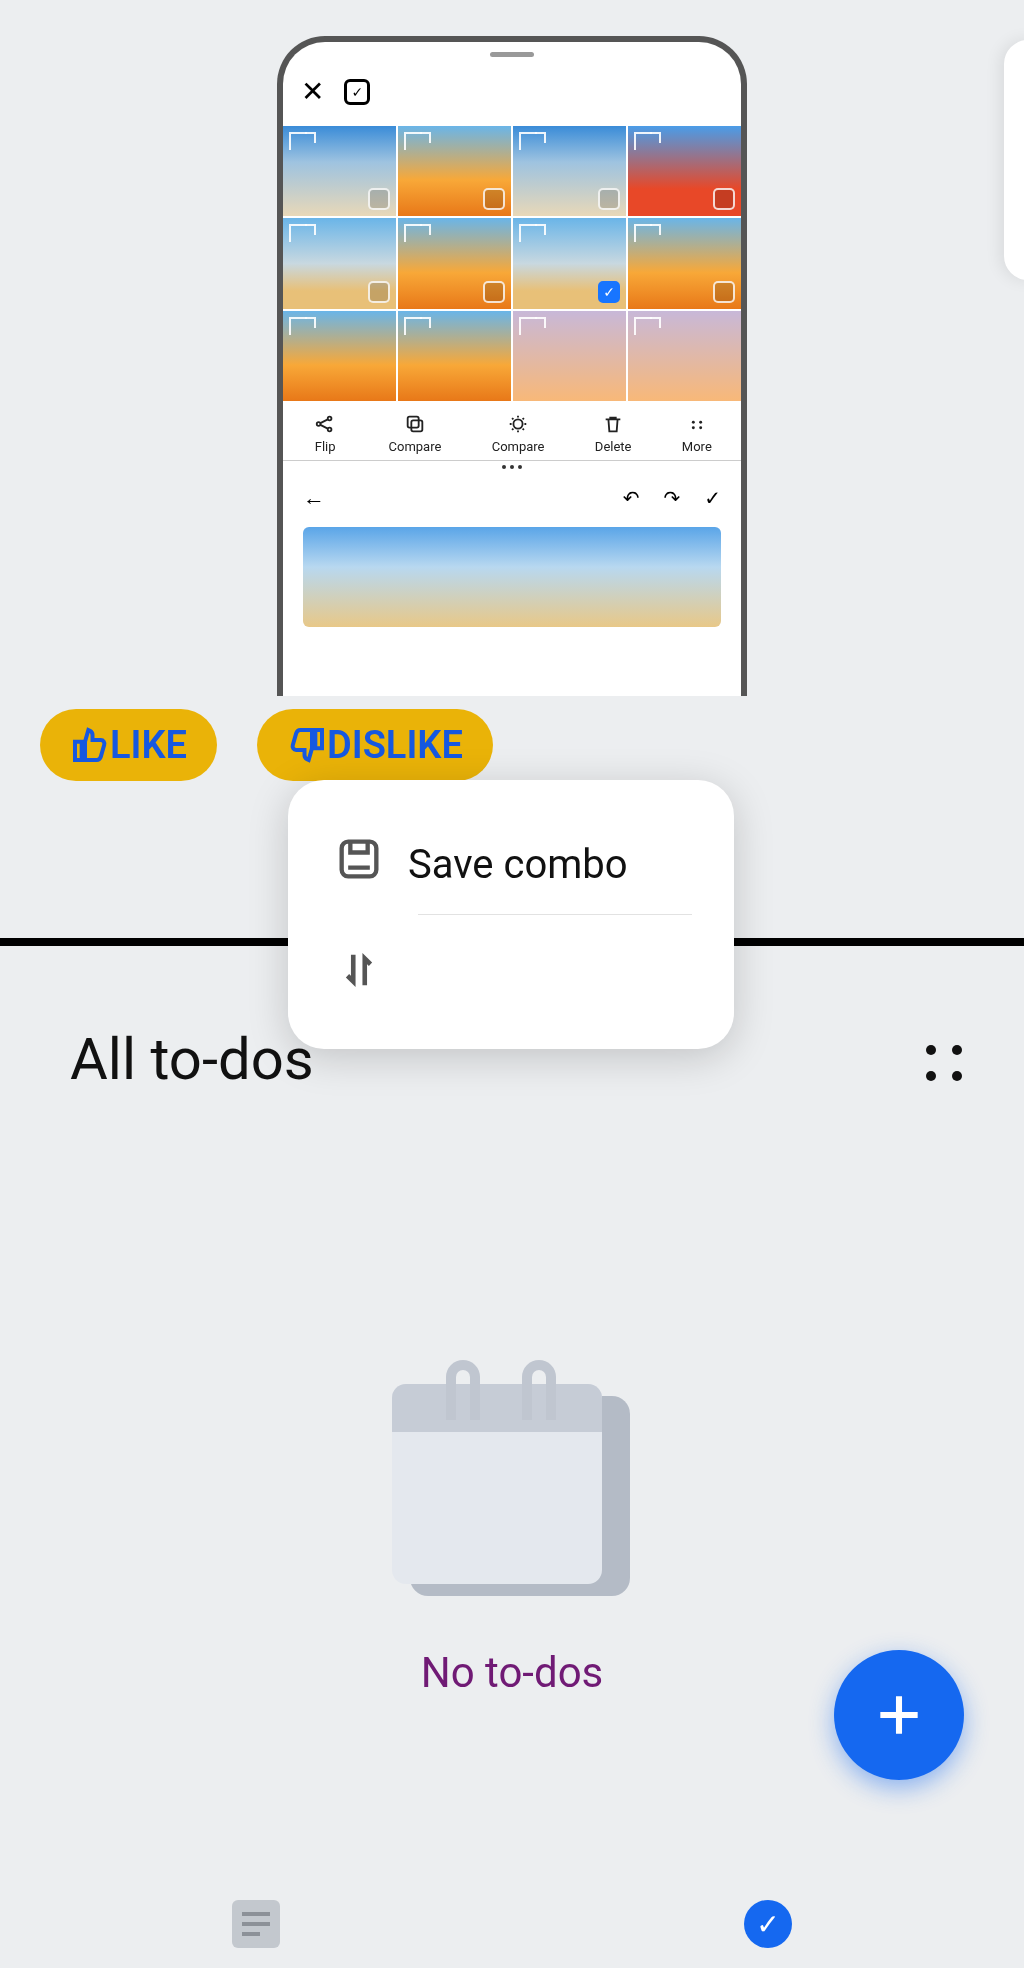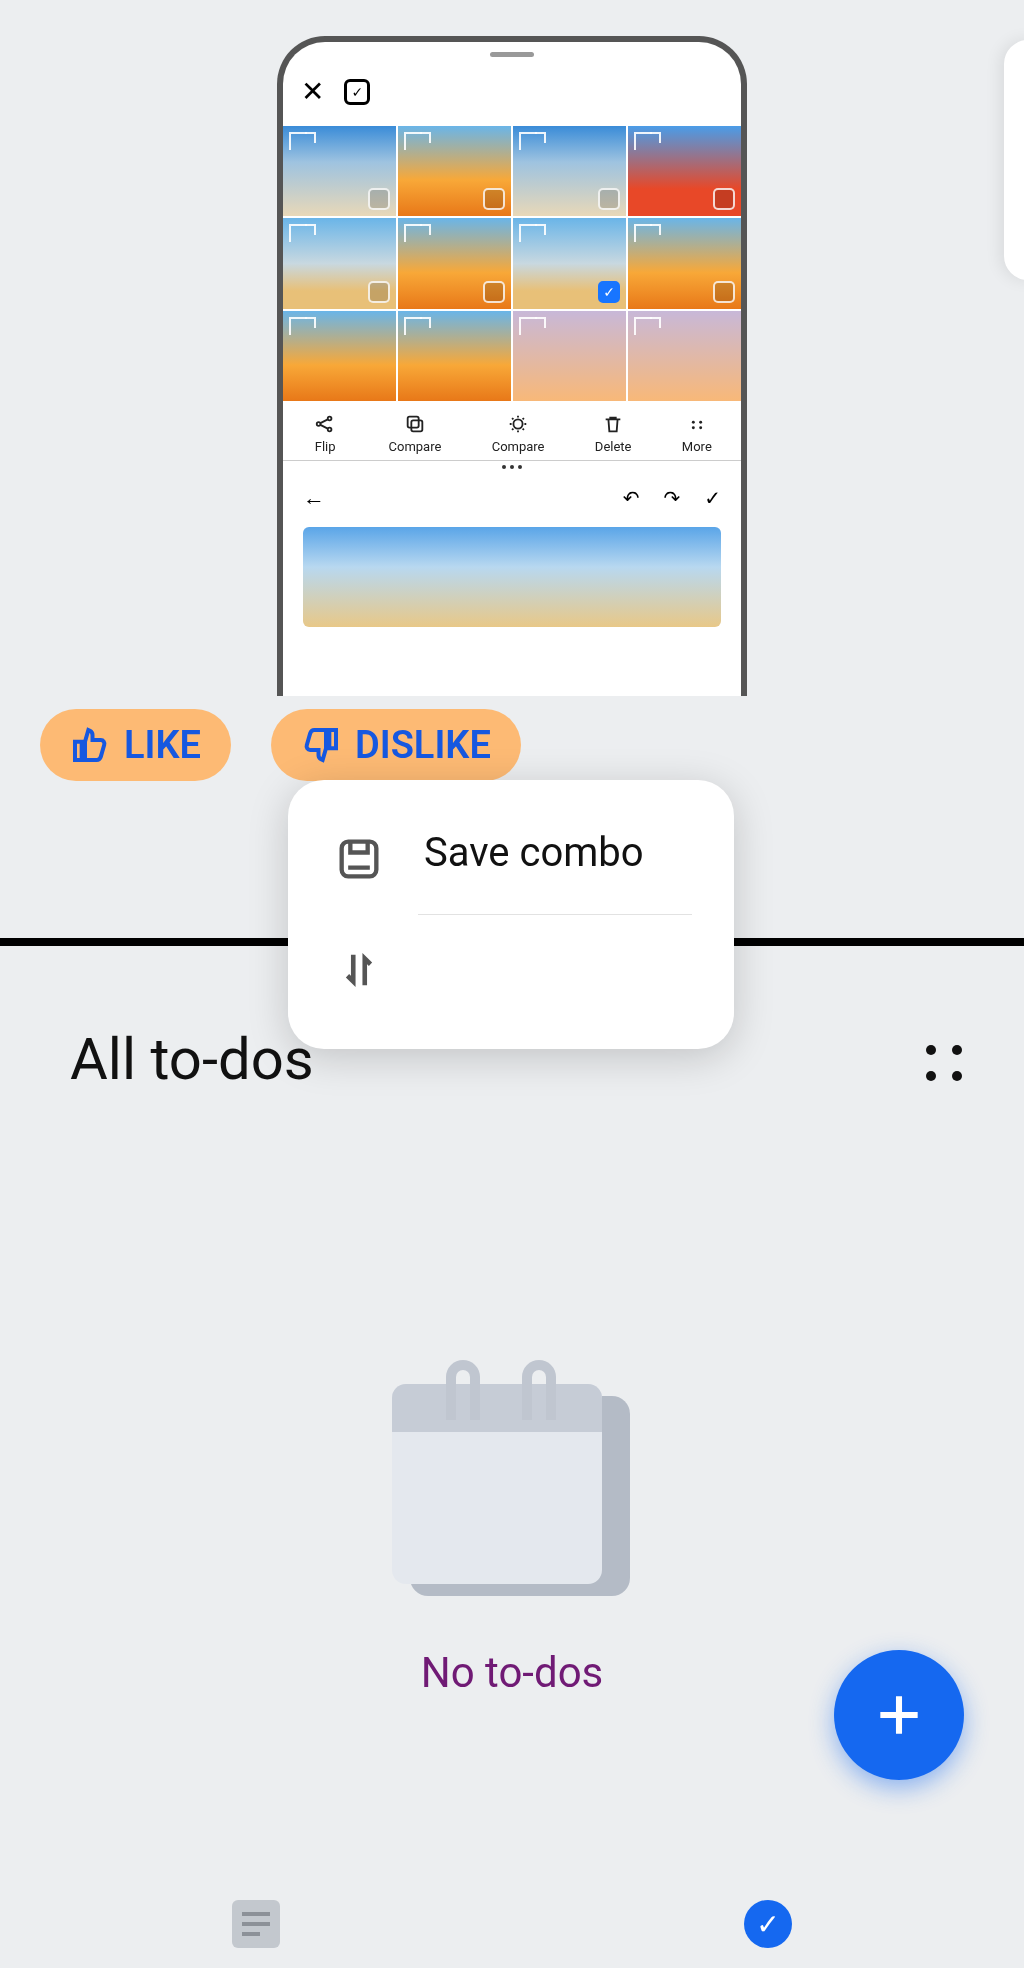--- a/index.html
+++ b/index.html
@@ -171,48 +171,47 @@
 
   
   .pills {
     position: absolute;
     left: 40px;
     top: 709px;
     display: flex;
     gap: 40px;
   }
   .pill {
-    background: #fdba74;
+    background: #eab308;
     border-radius: 40px;
     padding: 14px 30px;
     display: flex;
     align-items: center;
-    gap: 14px;
     color: #1658e0;
     font-size: 38px;
     font-weight: 600;
   }
   .pill svg { width: 40px; height: 40px; }
 
   
   .context-menu {
     position: absolute;
     left: 288px;
     top: 780px;
     width: 446px;
     background: #fff;
     border-radius: 36px;
     box-shadow: 0 8px 40px rgba(0,0,0,0.18);
     padding: 28px 0;
     z-index: 20;
   }
   .menu-item {
     display: flex;
-    align-items: flex-start;
-    gap: 36px;
+    align-items: flex-end;
+    gap: 20px;
     padding: 22px 42px;
   }
   .menu-item .mico {
     width: 58px;
     height: 58px;
     display: flex;
     align-items: center;
     justify-content: center;
     color: #444;
   }

